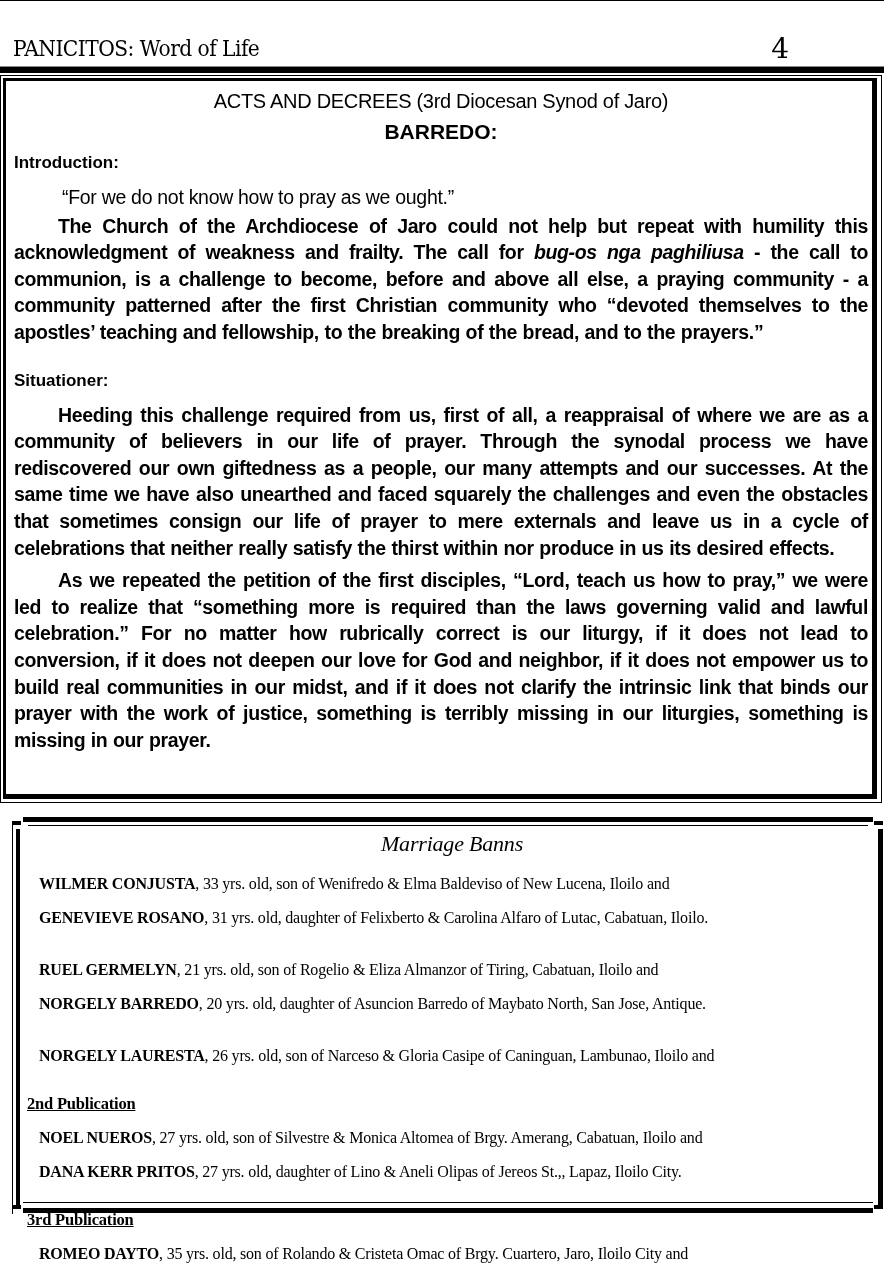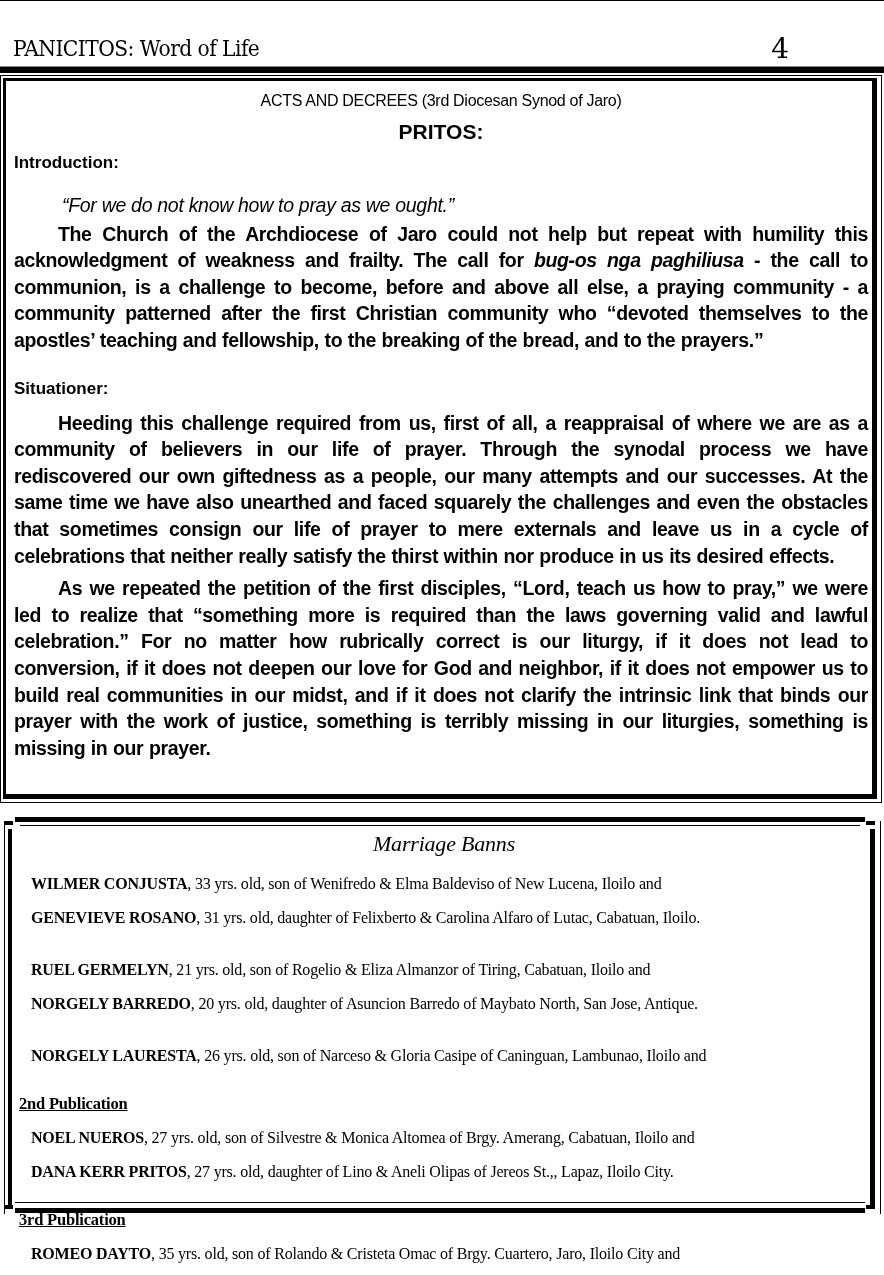--- a/index.html
+++ b/index.html
@@ -9,31 +9,31 @@
   .header { position: absolute; left: 0; top: 32px; width: 788px; height: 36px; margin-left: 7px; }
   .header-title { position: absolute; left: 6px; top: 4px; font-family: "DejaVu Serif", serif; font-size: 22px; letter-spacing: -0.6px; transform: scaleX(0.92); transform-origin: left; }
   .header-page { position: absolute; right: 6px; top: 0px; font-family: "DejaVu Serif", serif; font-size: 28px; }
   .header-rule { position: absolute; left: 0; top: 67px; width: 884px; height: 6px; background: #000; }
   .header-rule-thin { position: absolute; left: 0; top: 66px; width: 884px; height: 1px; background: #888; }
 
   
   .box1-outer { position: absolute; left: 0px; top: 75px; width: 882px; height: 728px; border: 1px solid #000; box-sizing: border-box; }
   .box1-inner { position: absolute; left: 3px; top: 78px; width: 874px; height: 721px; border-left: 3px solid #000; border-top: 3px solid #000; border-right: 5px solid #000; border-bottom: 5px solid #000; box-sizing: border-box; }
   .box1-content { position: absolute; left: 14px; top: 86px; width: 854px; font-family: "Liberation Sans", sans-serif; font-size: 19.5px; line-height: 26.6px; }
-  .acts-title { text-align: center; font-size: 16px; line-height: 30px; letter-spacing: -0.3px; }
+  .acts-title { text-align: center; font-size: 20px; line-height: 30px; letter-spacing: -0.3px; }
   .worship { text-align: center; font-weight: bold; font-size: 21px; line-height: 32px; margin-top: 0px; }
   .section-heading { font-weight: bold; font-size: 17px; line-height: 30px; }
   .para { text-align: justify; text-indent: 44px; margin: 0; letter-spacing: -0.35px; word-spacing: 0.5px; font-weight: bold; }
-  .quote { margin: 14px 0 2px 48px; letter-spacing: -0.3px; font-style: italic; }
+  .quote { margin: 6px 0 2px 48px; letter-spacing: -0.3px; }
   .gap { height: 20px; }
   .gap-small { height: 6px; }
   .italic { font-style: italic; }
 
   
-  .box2 { position: absolute; left: 4px; top: 817px; width: 736px; height: 404px; }
+  .box2 { position: absolute; left: 12px; top: 817px; width: 736px; height: 404px; }
   .b2-top-thick { position: absolute; left: 11px; top: 0px; width: 850px; height: 5px; background: #000; }
   .b2-top-thin { position: absolute; left: 16px; top: 8px; width: 840px; height: 1px; background: #000; }
   .b2-left-thick { position: absolute; left: 4px; top: 12px; width: 4px; height: 378px; background: #000; }
   .b2-left-thin { position: absolute; left: 0px; top: 4px; width: 1px; height: 393px; background: #000; }
   .b2-right-thick { position: absolute; left: 866px; top: 12px; width: 5px; height: 380px; background: #000; }
   .b2-right-thin { position: absolute; left: 876px; top: 4px; width: 1px; height: 393px; background: #000; }
   .b2-bot-thick { position: absolute; left: 11px; top: 391px; width: 850px; height: 5px; background: #000; }
   .b2-bot-thin { position: absolute; left: 11px; top: 385px; width: 850px; height: 1px; background: #000; }
   .b2-corner { position: absolute; width: 9px; height: 4px; background: #000; }
 
@@ -54,21 +54,21 @@
   <span class="header-title">PANICITOS: Word of Life</span>
   <span class="header-page">4</span>
 </div>
 <div class="header-rule-thin"></div>
 <div class="header-rule"></div>
 
 <div class="box1-outer"></div>
 <div class="box1-inner"></div>
 <div class="box1-content">
   <div class="acts-title">ACTS AND DECREES (3rd Diocesan Synod of Jaro)</div>
-  <div class="worship">PRITOS:</div>
+  <div class="worship">BARREDO:</div>
 
   <div class="section-heading">Introduction:</div>
   <div class="quote">“For we do not know how to pray as we ought.”</div>
   <p class="para"><span>The Church of the Archdiocese of Jaro could not help but repeat with humility this acknowledgment of weakness and frailty. The call for </span><span class="italic">bug-os nga paghiliusa</span><span> - the call to communion, is a challenge to become, before and above all else, a praying community - a community patterned after the first Christian community who “devoted themselves to the apostles’ teaching and fellowship, to the breaking of the bread, and to the prayers.”</span></p>
 
   <div class="gap"></div>
   <div class="section-heading">Situationer:</div>
   <div class="gap-small"></div>
   <p class="para">Heeding this challenge required from us, first of all, a reappraisal of where we are as a community of believers in our life of prayer. Through the synodal process we have rediscovered our own giftedness as a people, our many attempts and our successes. At the same time we have also unearthed and faced squarely the challenges and even the obstacles that sometimes consign our life of prayer to mere externals and leave us in a cycle of celebrations that neither really satisfy the thirst within nor produce in us its desired effects.</p>
   <div class="gap-small"></div>

